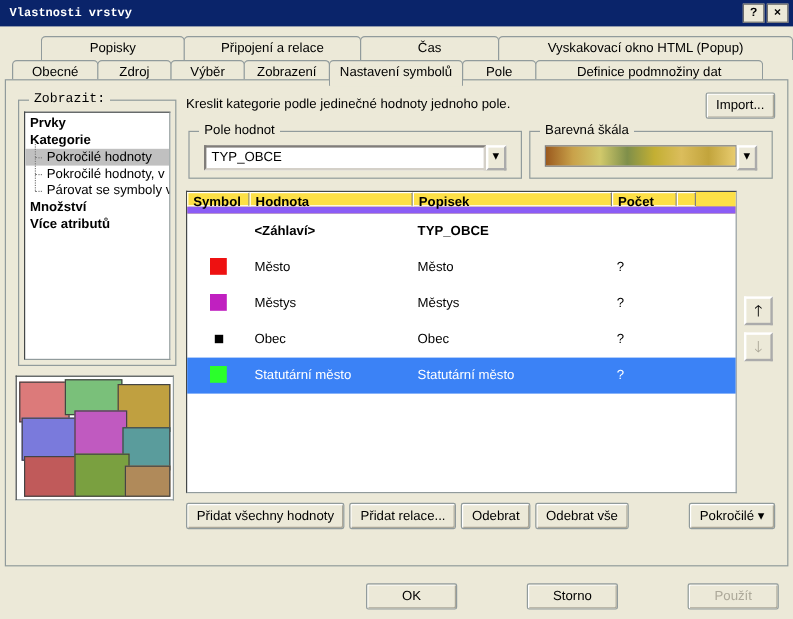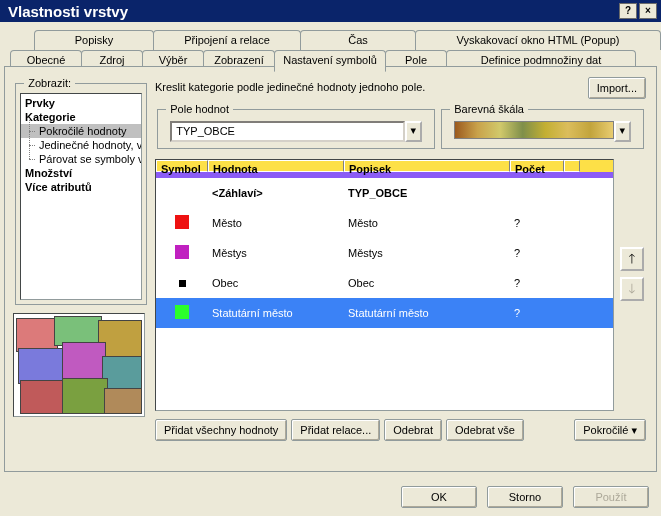--- a/index.html
+++ b/index.html
@@ -1,29 +1,29 @@
 <!DOCTYPE html>
 <html><head>
 <meta charset="utf-8">
 <style>
   * { box-sizing: border-box; font-family: Tahoma, sans-serif; font-size: 11px; }
   body { margin: 0; background: #ece9d8; width: 661px; height: 516px; overflow: hidden; }
   .titlebar { height: 22px; background: linear-gradient(#0a246a,#0a246a); color: white; display: flex; align-items: center; padding: 0 4px; }
-  .titlebar .title { font-weight: bold; font-size: 15px; flex: 1; padding-left: 4px; }
+  .titlebar .title { font-weight: bold; font-size: 10px; flex: 1; padding-left: 4px; font-family: Liberation Mono, monospace; }
   .tb-btn { width: 18px; height: 16px; background: #ece9d8; border:1px solid #6b6b6b; margin-left: 2px; text-align:center; line-height:14px; color:#000; font-weight:bold; font-size:10px; }
   .win-body { position: relative; padding: 4px 6px 6px 6px; height: 494px; }
   .tabs-area { position: relative; height: 44px; margin-top:4px; }
   .tabrow { display:flex; position:absolute; left:4px; }
   .tabrow.row1 { top:0;padding-left:24px; }
   .tabrow.row2 { top:20px; }
   .tab { background:#ece9d8; border:1px solid #919b9c; border-bottom:none; border-radius:4px 4px 0 0; padding:2px 8px 3px 8px; margin-right:-1px; height:20px; line-height:14px; }
   .tab.active { background:#ece9d8; position:relative; z-index:3; border-bottom:1px solid #ece9d8; height:22px; margin-bottom:-2px; }
   .pane { border:1px solid #919b9c; background:#ece9d8; position:absolute; left:4px; right:4px; top:44px; bottom:44px; }
   fieldset.zobrazit { position:absolute; left:8px; top:10px; width:132px; height:228px; border:1px solid #919b9c; }
-  fieldset.zobrazit legend { padding:0 4px; }
+  fieldset.zobrazit legend { padding:0 4px;font-family:Liberation Mono, monospace; }
   .tree { position:absolute; left:4px; top:4px; right:4px; bottom:4px; background:#fff; border:1px inset #919b9c; overflow:hidden; padding:2px 0; }
   .tree-item { padding:1px 4px; white-space:nowrap; }
   .tree-item.bold { font-weight:bold; }
   .tree-item.child { padding-left:18px; position:relative; }
   .tree-item.child::before { content:""; position:absolute; left:8px; top:50%; width:6px; border-top:1px dotted #808080; }
   .tree-item.child::after { content:""; position:absolute; left:8px; top:-6px; bottom:50%; border-left:1px dotted #808080; }
   .tree-item.sel { background:#c0c0c0; }
   .preview { position:absolute; left:8px; top:246px; width:132px; height:104px; background:#fff; border:1px inset #919b9c; overflow:hidden; }
   .kreslit { position:absolute; left:150px; top:14px; font-weight:normal; }
   .import-btn { position:absolute; right:10px; top:10px; }
@@ -44,21 +44,21 @@
   .grow.sel { background:#3b82f6; color:#fff; }
   .swatch { display:inline-block; width:14px; height:14px; }
   .arrows { position:absolute; right:10px; top:180px; width:26px; }
   .abtn { width:24px; height:24px; background:#ece9d8; border:2px outset #fff; text-align:center; line-height:20px; margin-bottom:6px; font-size:13px; }
   .abtn.dis { color:#aca899; }
   .btnrow { position:absolute; left:150px; right:10px; top:352px; display:flex; gap:4px; }
   .btn { background:#ece9d8; border:1px solid #919b9c; border-radius:2px; padding:3px 8px; height:22px; line-height:14px; box-shadow: inset 1px 1px #fff, inset -1px -1px #aca899; }
   .btn.drop::after { content:" \25BE"; }
   .spacer{flex:1}
   .bottom { position:absolute; left:0; right:0; bottom:8px; display:flex; justify-content:flex-end; gap:10px; padding-right:12px; }
-  .bottom .btn { width:76px; text-align:center; }
+  .bottom .btn { width:76px; text-align:center;margin-left:48px; }
   .bottom .btn.dis { color:#aca899; }
   
   .tabrow.row1 .tab:nth-child(1){width:120px;text-align:center}
   .tabrow.row1 .tab:nth-child(2){width:148px;text-align:center}
   .tabrow.row1 .tab:nth-child(3){width:116px;text-align:center}
   .tabrow.row1 .tab:nth-child(4){width:246px;text-align:center}
   .tabrow.row2 .tab:nth-child(1){width:72px;text-align:center}
   .tabrow.row2 .tab:nth-child(2){width:62px;text-align:center}
   .tabrow.row2 .tab:nth-child(3){width:62px;text-align:center}
   .tabrow.row2 .tab:nth-child(4){width:72px;text-align:center}
@@ -96,21 +96,21 @@
     </div>
   </div>
 
   <div class="pane">
     <fieldset class="zobrazit">
       <legend>Zobrazit:</legend>
       <div class="tree">
         <div class="tree-item bold">Prvky</div>
         <div class="tree-item bold">Kategorie</div>
         <div class="tree-item child sel">Pokročilé hodnoty</div>
-        <div class="tree-item child">Jedinečné hodnoty, v</div>
+        <div class="tree-item child">Pokročilé hodnoty, v</div>
         <div class="tree-item child">Párovat se symboly v</div>
         <div class="tree-item bold">Množství</div>
         <div class="tree-item bold">Více atributů</div>
       </div>
     </fieldset>
 
     <div class="preview">
       <div class="pv" style="left:2px;top:4px;width:42px;height:34px;background:#dc7a7a"></div>
       <div class="pv" style="left:40px;top:2px;width:48px;height:30px;background:#7ac07a"></div>
       <div class="pv" style="left:84px;top:6px;width:44px;height:40px;background:#c0a040"></div>

